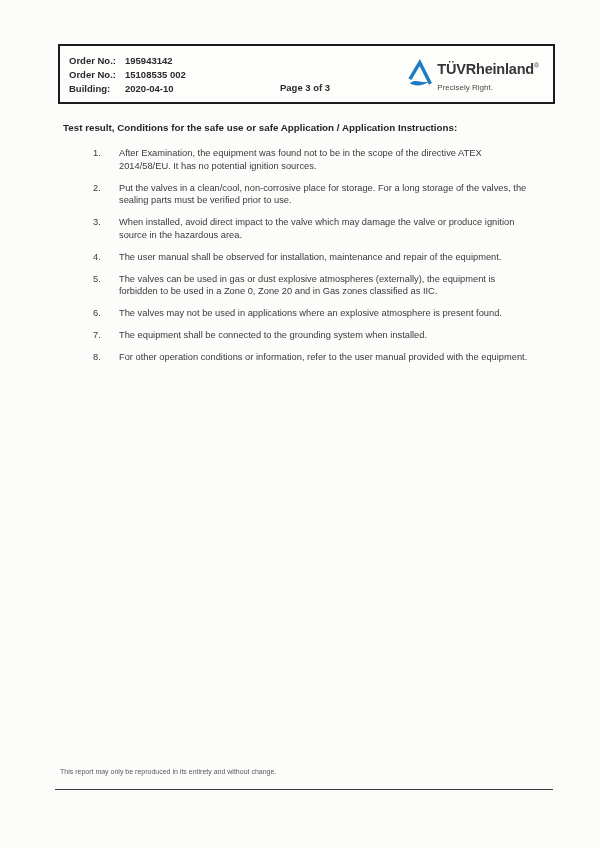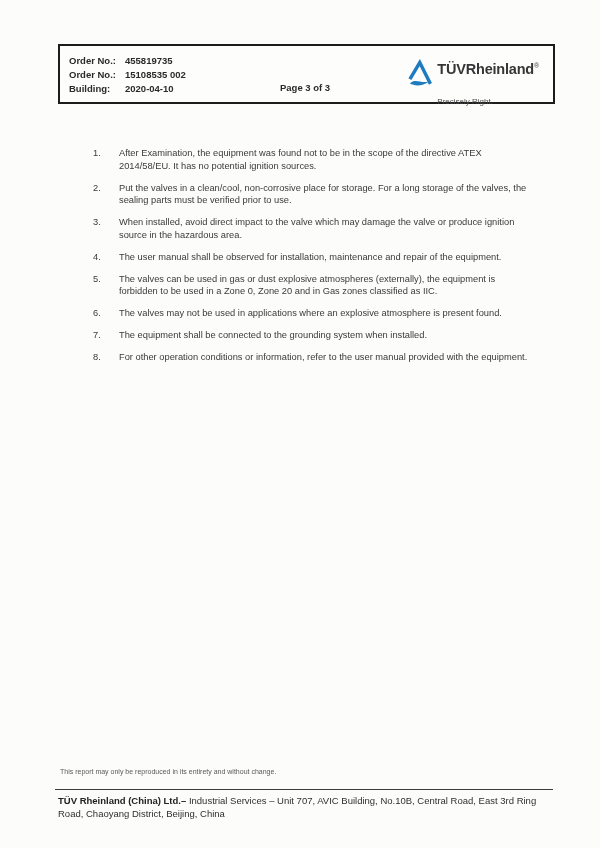--- a/index.html
+++ b/index.html
@@ -36,21 +36,21 @@
   .logo {
     position: absolute; right: 14px; top: 11px;
     display: flex; align-items: flex-start; gap: 5px;
   }
   .logo svg { width: 26px; height: 30px; margin-top: 2px; }
   .logo-text .brand {
     font-weight: bold; font-size: 14.5px; color: #363636;
     letter-spacing: -0.2px; line-height: 17px; white-space: nowrap;
   }
   .logo-text .brand sup { font-size: 7px; color: #666; }
-  .logo-text .tagline { font-size: 8px; color: #4a4a4a; margin-top: 19px; }
+  .logo-text .tagline { font-size: 8px; color: #4a4a4a; margin-top: 5px; }
 
   
   .doc-title {
     position: absolute; left: 63px; top: 122px; width: 470px;
     font-weight: bold; font-size: 9.8px; color: #262626;
   }
   .items { position: absolute; left: 93px; top: 147px; width: 442px; }
   .item { display: flex; margin-bottom: 9.5px; }
   .item .num {
     width: 26px; flex: 0 0 26px;
@@ -77,21 +77,21 @@
 </style>
 </head>
 <body>
 
 <div class="page">
 
   <div class="header-box">
     <div class="header-fields">
       <div class="field-row">
         <span class="flabel">Order No.:</span>
-        <span class="fvalue">455819735</span>
+        <span class="fvalue">195943142</span>
       </div>
       <div class="field-row">
         <span class="flabel">Order No.:</span>
         <span class="fvalue">15108535 002</span>
       </div>
       <div class="field-row">
         <span class="flabel">Building:</span>
         <span class="fvalue">2020-04-10</span>
       </div>
     </div>
@@ -103,20 +103,21 @@
         <path d="M15 70 L53 6 L94 88" fill="none" stroke="var(--brand, #1e7bc0)" stroke-width="13" stroke-linejoin="miter"></path>
         <path d="M15 87 C 36 65, 56 88, 89 79 C 63 98, 33 97, 15 87 Z" fill="var(--brand, #1e7bc0)"></path>
       </svg>
       <div class="logo-text">
         <div class="brand"><span>TÜVRheinland</span><sup>®</sup></div>
         <div class="tagline">Precisely Right.</div>
       </div>
     </div>
   </div>
 
+  <div class="doc-title">Test result, Conditions for the safe use or safe Application / Application Instructions:</div>
 
   <div class="items">
     <div class="item">
       <span class="num">1.</span>
       <span class="txt">After Examination, the equipment was found not to be in the scope of the directive ATEX 2014/58/EU. It has no potential ignition sources.</span>
     </div>
     <div class="item">
       <span class="num">2.</span>
       <span class="txt">Put the valves in a clean/cool, non-corrosive place for storage. For a long storage of the valves, the sealing parts must be verified prior to use.</span>
     </div>
@@ -141,17 +142,14 @@
       <span class="txt">The equipment shall be connected to the grounding system when installed.</span>
     </div>
     <div class="item">
       <span class="num">8.</span>
       <span class="txt">For other operation conditions or information, refer to the user manual provided with the equipment.</span>
     </div>
   </div>
 
   <div class="footer-notice">This report may only be reproduced in its entirety and without change.</div>
   <div class="footer-rule"></div>
-  <div class="footer-address">
-    <span class="bold">TÜV Rheinland (China) Ltd.–</span><span> Industrial Services – Unit 707, AVIC Building, No.10B, Central Road, East 3rd Ring Road, Chaoyang District, Beijing, China</span>
-  </div>
 
 </div>
 
 </body></html>

